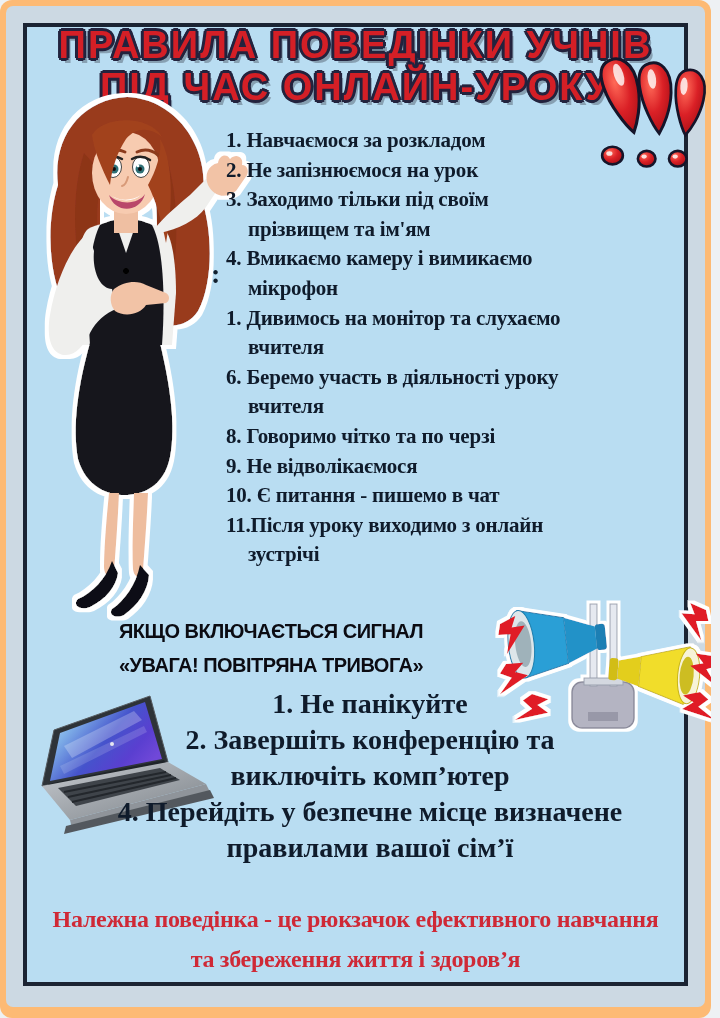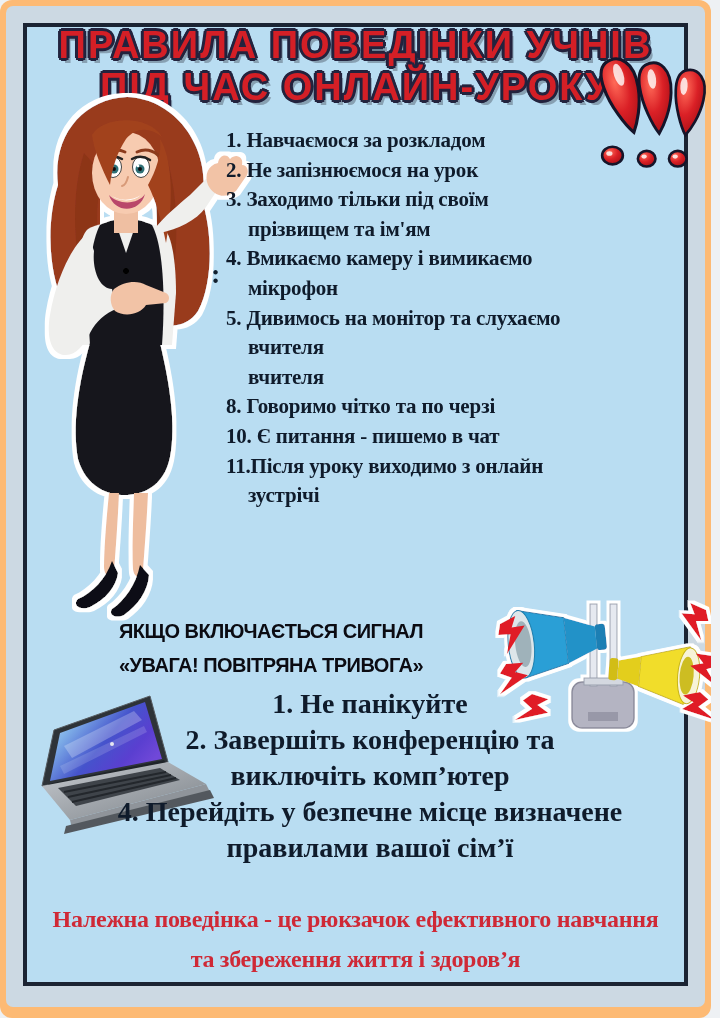--- a/index.html
+++ b/index.html
@@ -145,24 +145,26 @@
     </svg>
   </div>
 
   <div class="rules">
     <div class="rline">1. Навчаємося за розкладом</div>
     <div class="rline">2. Не запізнюємося на урок</div>
     <div class="rline">3. Заходимо тільки під своїм</div>
     <div class="rline cont">прізвищем та ім'ям</div>
     <div class="rline">4. Вмикаємо камеру і вимикаємо</div>
     <div class="rline cont">мікрофон</div>
-    <div class="rline">5. Дивимось на монітор та слухаємо</div>
+    <div class="rline">1. Дивимось на монітор та слухаємо</div>
     <div class="rline cont">вчителя</div>
+    <div class="rline">6. Беремо участь в діяльності уроку</div>
     <div class="rline cont">вчителя</div>
     <div class="rline">8. Говоримо чітко та по черзі</div>
+    <div class="rline">9. Не відволікаємося</div>
     <div class="rline">10. Є питання - пишемо в чат</div>
     <div class="rline">11.Після уроку виходимо з онлайн</div>
     <div class="rline cont">зустрічі</div>
   </div>
 
   <div class="stray-colon">:</div>
 
   <div class="alarm-header">
     <div>ЯКЩО ВКЛЮЧАЄТЬСЯ СИГНАЛ</div>
     <div>«УВАГА! ПОВІТРЯНА ТРИВОГА»</div>

